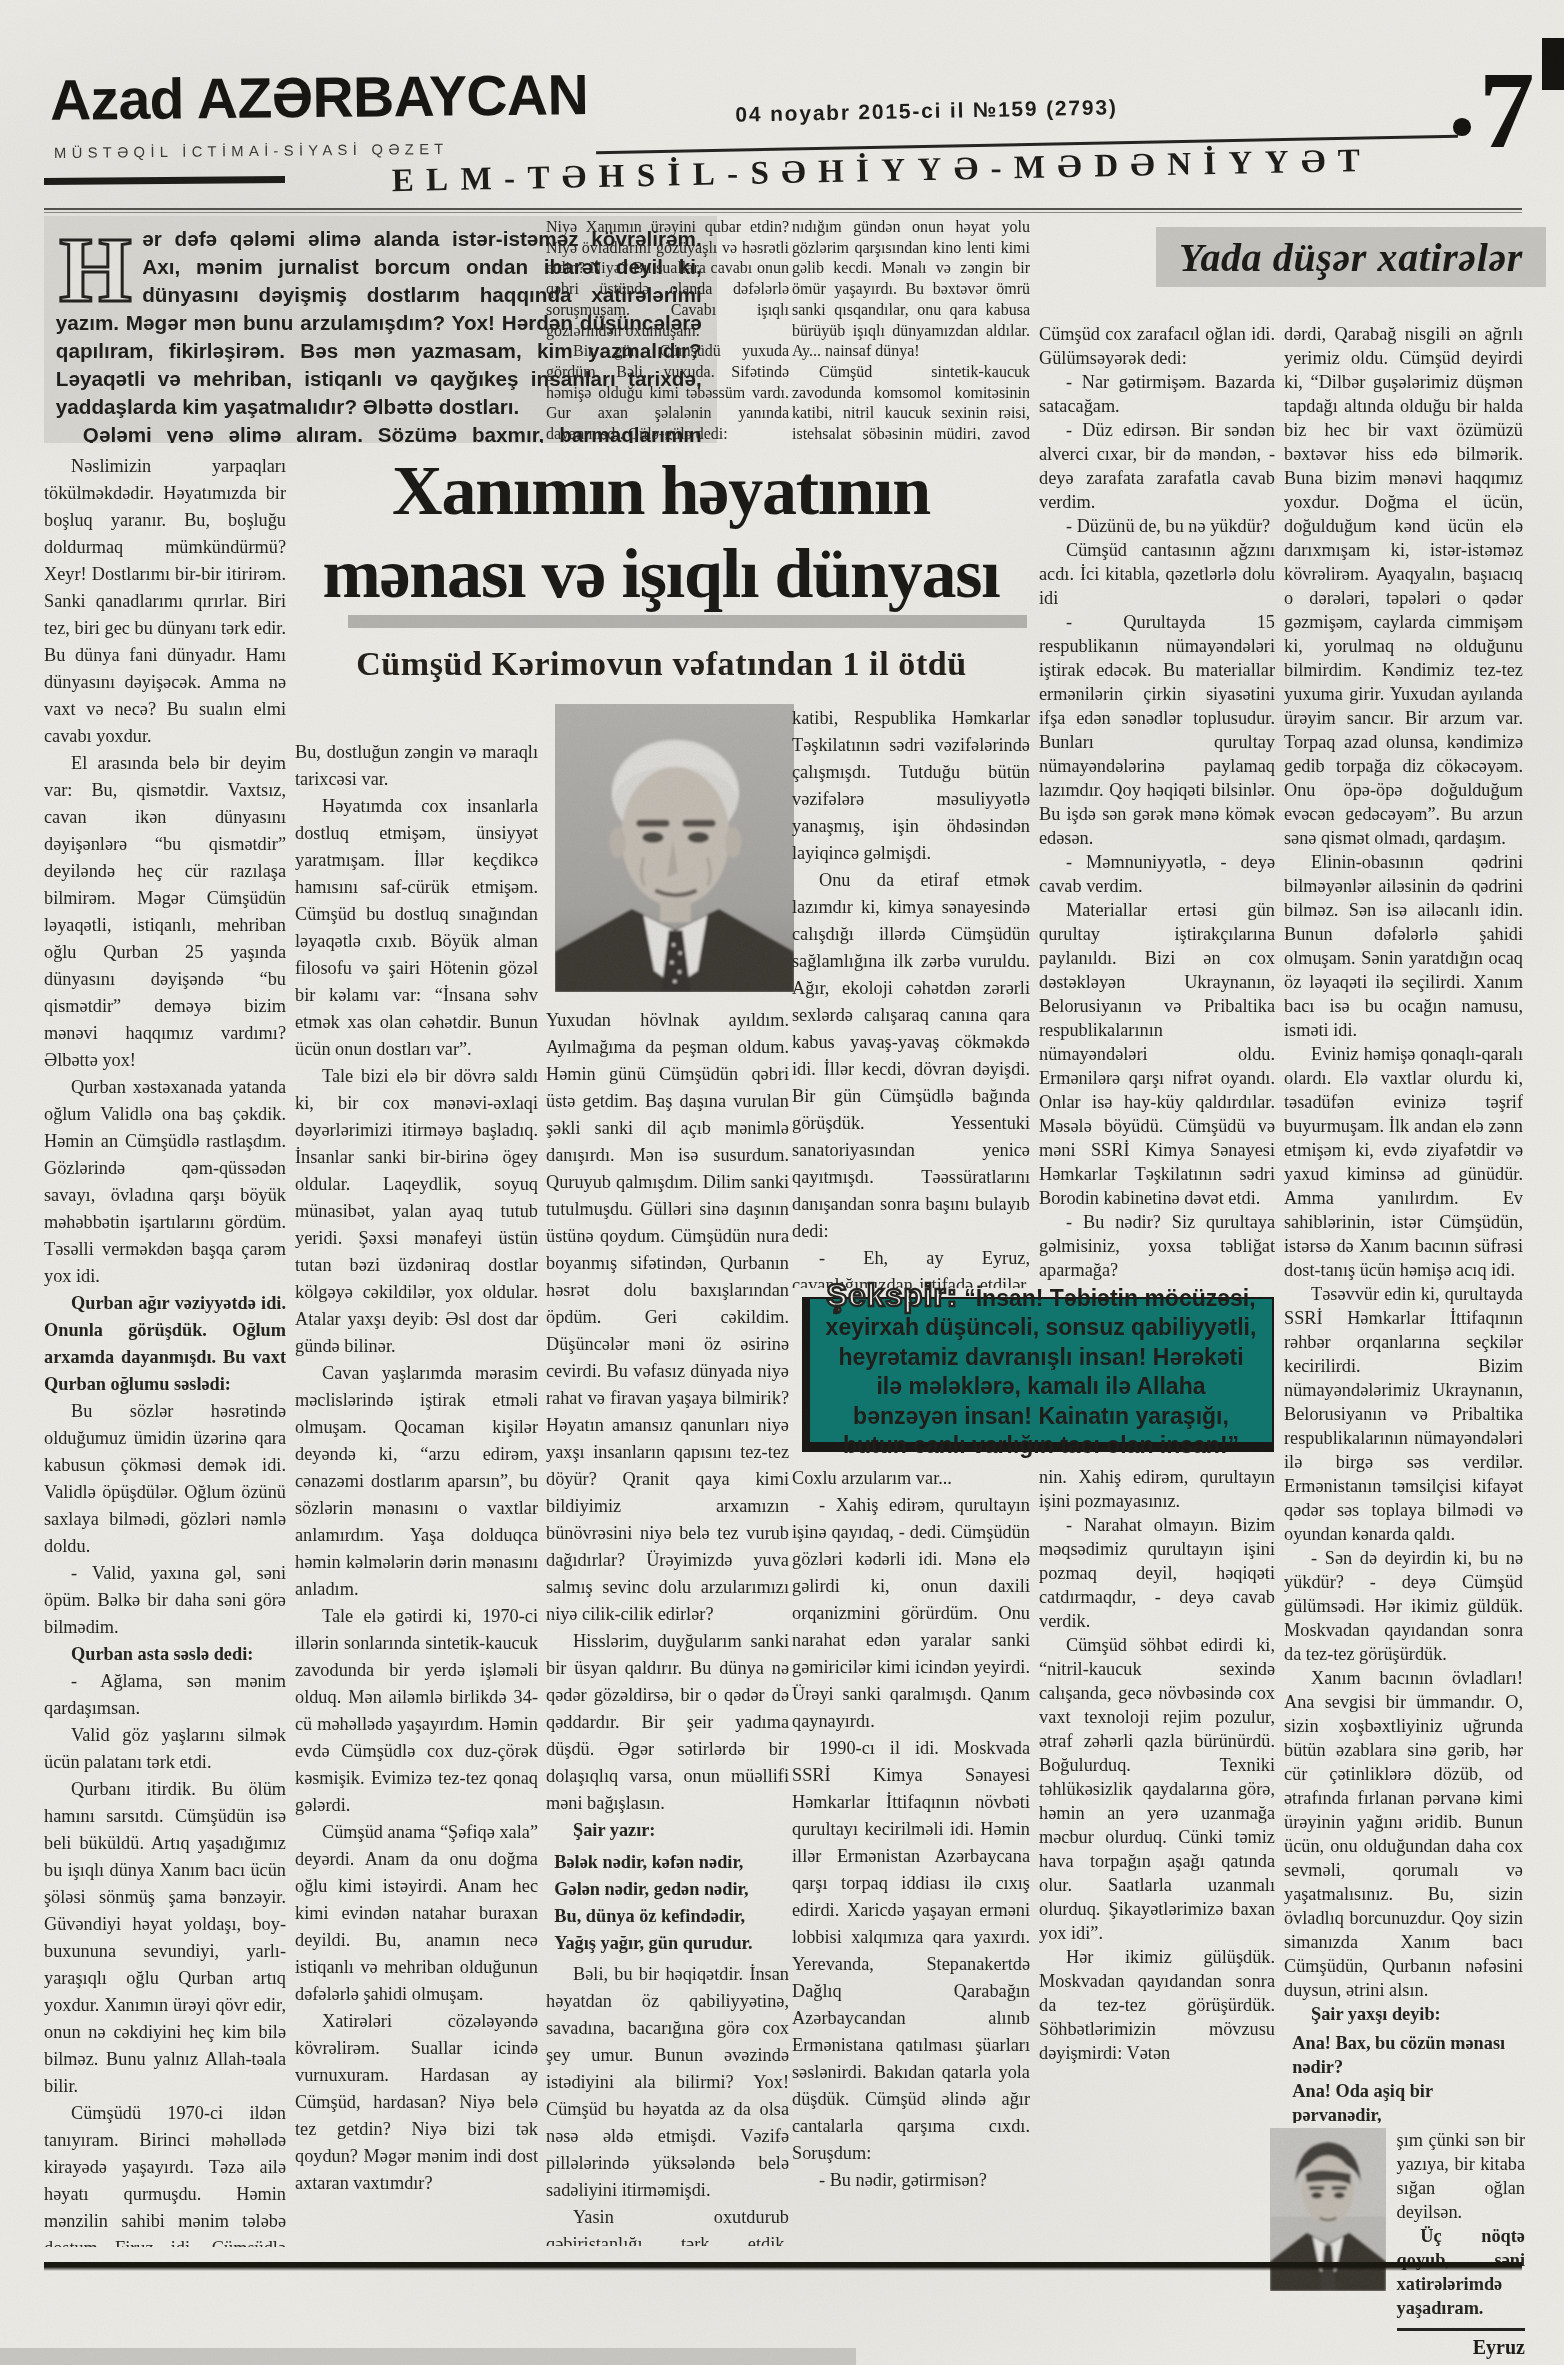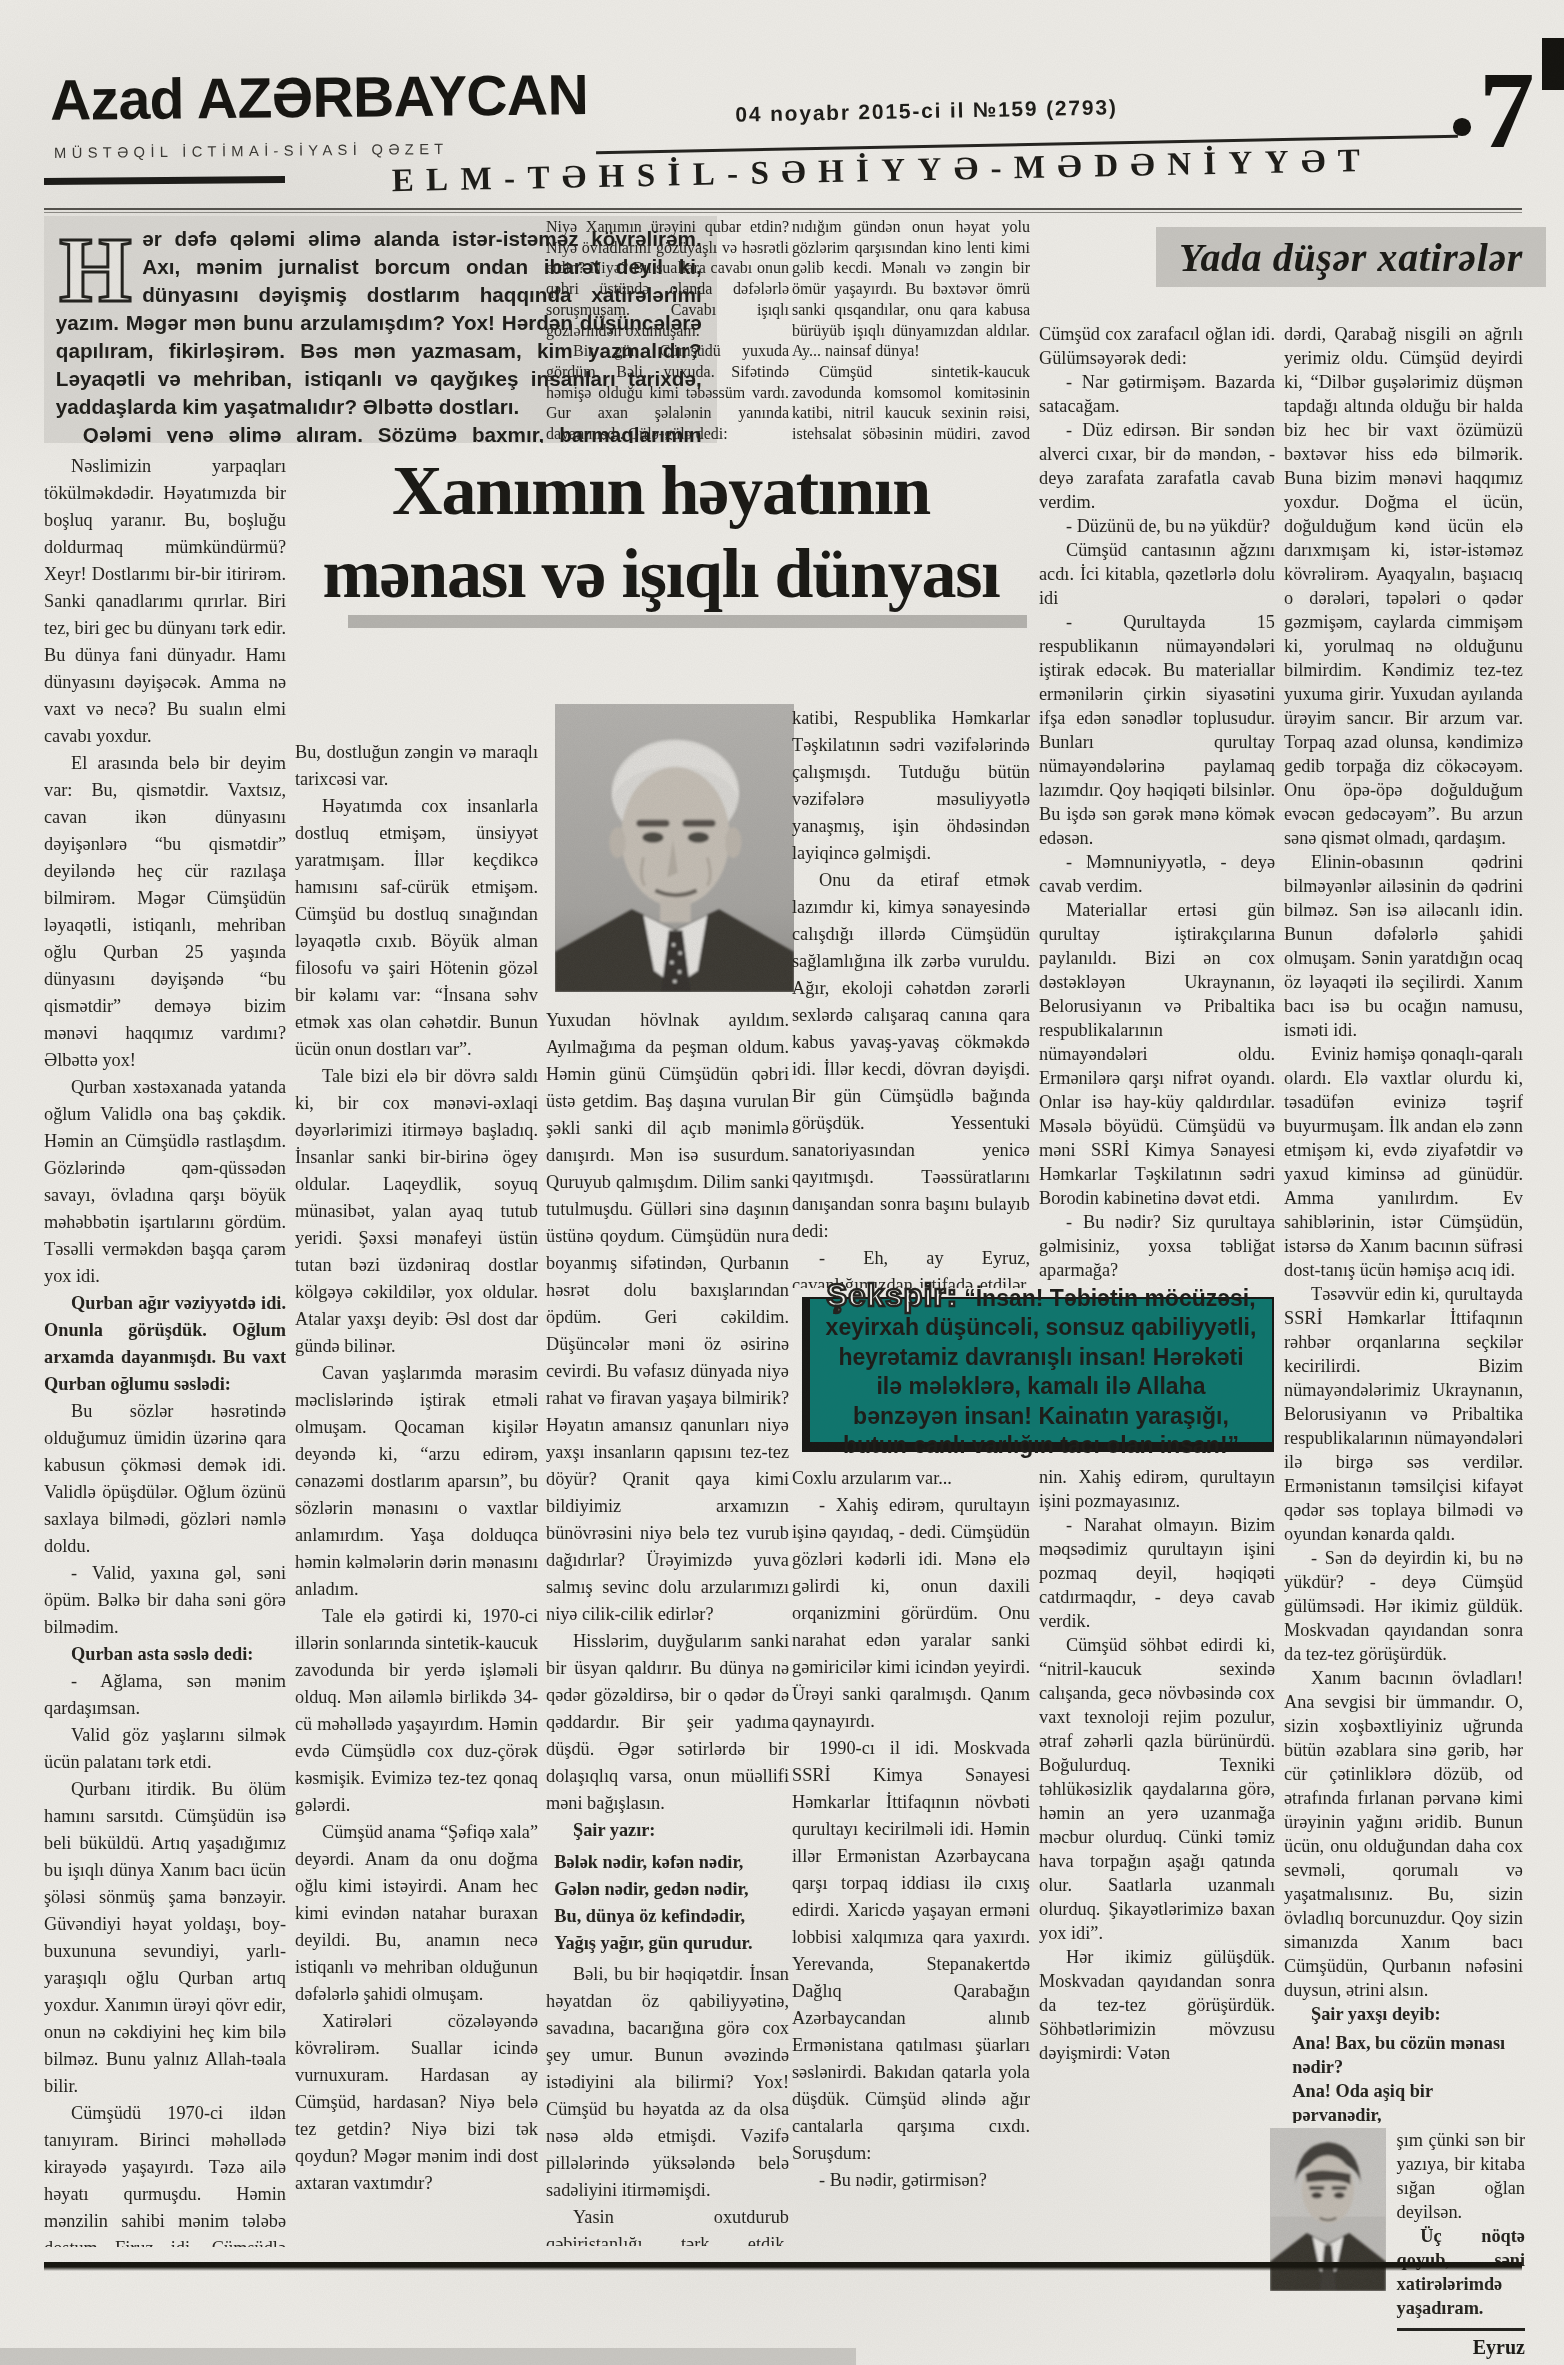--- a/index.html
+++ b/index.html
@@ -109,20 +109,21 @@
   <div class="abs intro-box">
     <p><span class="dropcap">H</span><span>ər dəfə qələmi əlimə alanda istər-istəməz kövrəlirəm. Axı, mənim jurnalist borcum ondan ibarət deyil ki, dünyasını dəyişmiş dostlarım haqqında xatirələrimi yazım. Məgər mən bunu arzulamışdım? Yox! Hərdən düşüncələrə qapılıram, fikirləşirəm. Bəs mən yazmasam, kim yazmalıdır? Ləyaqətli və mehriban, istiqanlı və qayğıkeş insanları tarixdə, yaddaşlarda kim yaşatmalıdır? Əlbəttə dostları.</span></p>
     <p>Qələmi yenə əlimə alıram. Sözümə baxmır, barmaqlarımın arasında titrəyir, donub qalır. Uzun illər dostum olmuş, mən deyərdim, dostum yox, qardaşım olmuş Cümşüd Kərimov haqqında yazı yazmaq bilsəniz necə də çətindir.</p>
   </div>
 
   <div class="abs headline">
     <div class="h1">Xanımın həyatının</div>
     <div class="h1">mənası və işıqlı dünyası</div>
   </div>
   <div class="abs headline-rule"></div>
+  <div class="abs subhead">Cümşüd Kərimovun vəfatından 1 il ötdü</div>
 
   <div class="abs yada-band">
     <span class="txt">Yada düşər xatirələr</span>
   </div>
 
   <div class="abs main-photo">
     <svg width="239" height="288" viewBox="0 0 405 488" xmlns="http://www.w3.org/2000/svg">
       <defs>
         <linearGradient id="bgG" x1="0" y1="0" x2="0" y2="1">
           <stop offset="0" stop-color="#b6b4b0"></stop>

